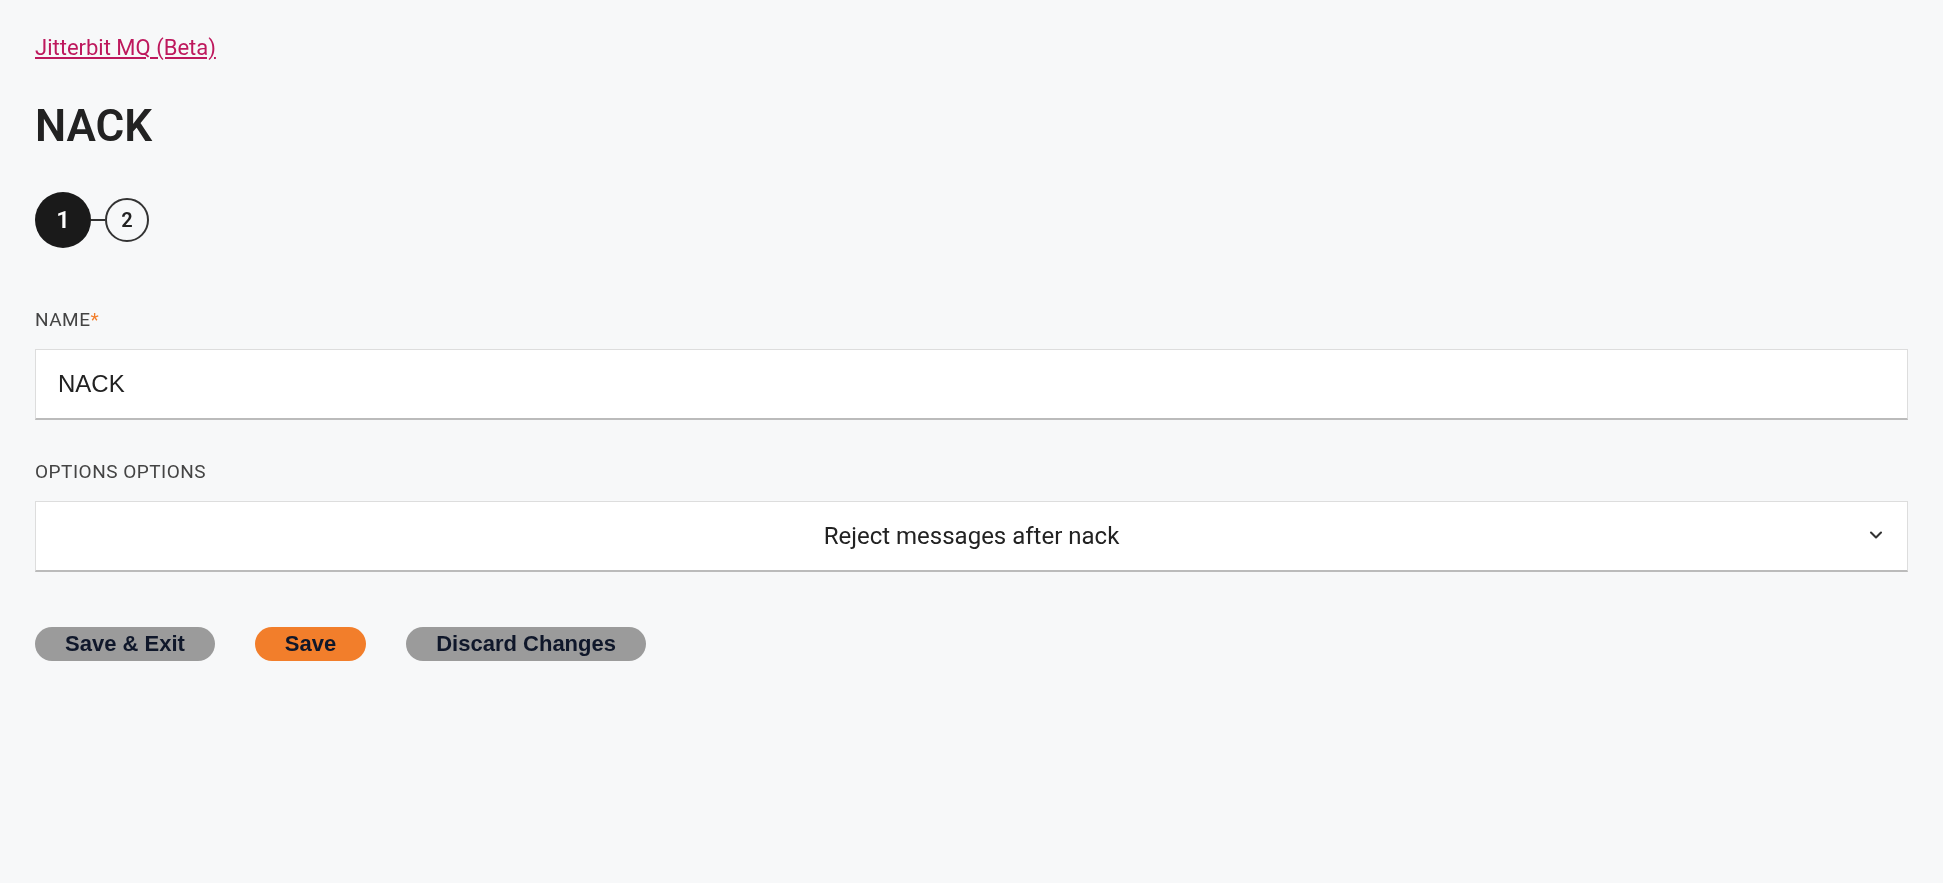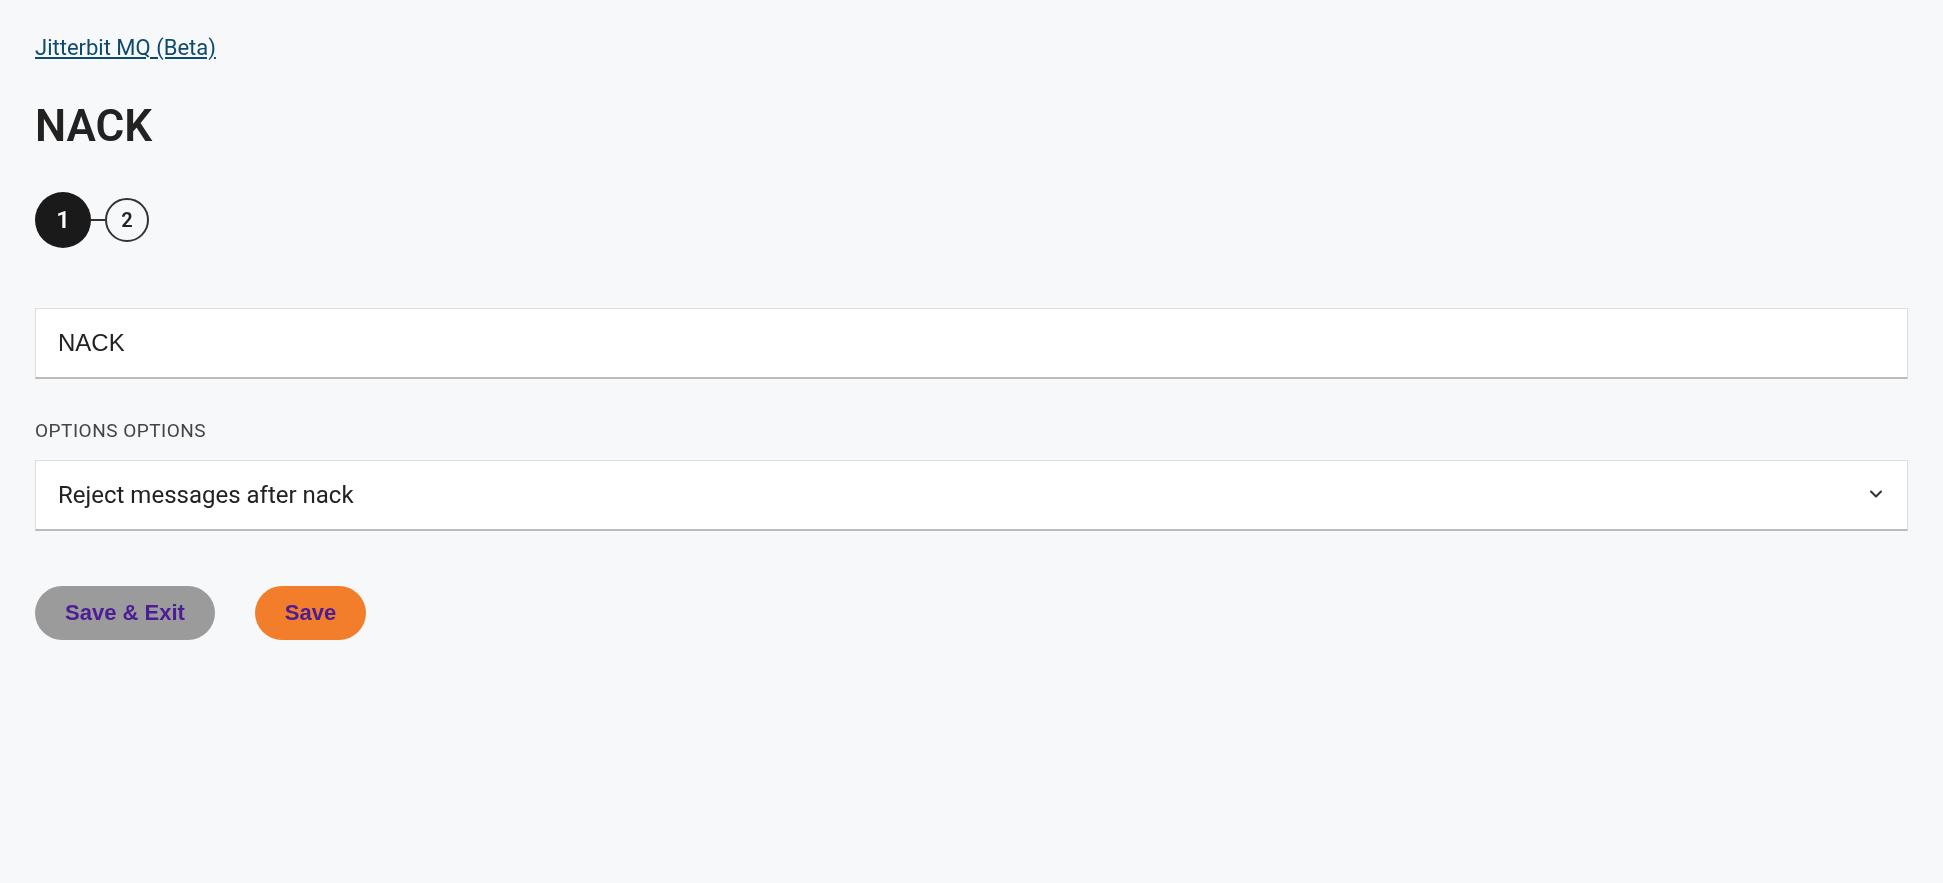--- a/index.html
+++ b/index.html
@@ -8,21 +8,21 @@
       padding: 0;
     }
     body {
       font-family: -apple-system, BlinkMacSystemFont, "Segoe UI", Roboto, "Helvetica Neue", Arial, sans-serif;
       background: #f7f8f9;
       padding: 35px;
       color: #222;
     }
     .breadcrumb-link {
       font-size: 22px;
-      color: #0c4a6e;
+      color: #be185d;
       text-decoration: underline;
       cursor: pointer;
       display: inline-block;
     }
     .page-title {
       font-size: 44px;
       font-weight: 600;
       color: #222;
       margin-top: 40px;
       margin-bottom: 40px;
@@ -81,20 +81,21 @@
       font-size: 24px;
       border: 1px solid #ddd;
       border-bottom: 2px solid #bbb;
       background: #fff;
       color: #222;
       outline: none;
     }
     .select-wrapper {
       position: relative;
       width: 100%;
+      text-align: center;
     }
     .select-input {
       width: 100%;
       padding: 20px 22px;
       font-size: 24px;
       border: 1px solid #ddd;
       border-bottom: 2px solid #bbb;
       background: #fff;
       color: #222;
       outline: none;
@@ -107,27 +108,27 @@
       top: 50%;
       transform: translateY(-50%);
       pointer-events: none;
     }
     .button-row {
       display: flex;
       gap: 40px;
       margin-top: 55px;
     }
     .btn {
-      padding: 14px 30px;
+      padding: 4px 30px;
       font-size: 22px;
       font-weight: 600;
       border: none;
       border-radius: 28px;
       cursor: pointer;
-      color: #4c1d95;
+      color: #0f172a;
     }
     .btn-gray {
       background: #9b9b9b;
     }
     .btn-orange {
       background: #f27e2b;
     }
   </style>
 </head>
 <body>
@@ -138,34 +139,38 @@
 
 <h1 class="page-title">NACK</h1>
 
 <div class="stepper">
   <div class="step-circle active">1</div>
   <div class="step-connector"></div>
   <div class="step-circle inactive">2</div>
 </div>
 
 <div class="form-group">
+  <label class="form-label">
+    <span>NAME</span><span class="required-asterisk">*</span>
+  </label>
   <input type="text" class="text-input" value="NACK" style="">
 </div>
 
 <div class="form-group">
   <label class="form-label">OPTIONS OPTIONS</label>
   <div class="select-wrapper">
     <div class="select-input">Reject messages after nack</div>
     <span class="chevron-down">
       <svg width="20" height="20" viewBox="0 0 24 24" fill="none" stroke="#333" stroke-width="2.5" stroke-linecap="round" stroke-linejoin="round">
         <polyline points="6 9 12 15 18 9"></polyline>
       </svg>
     </span>
   </div>
 </div>
 
 <div class="button-row">
   <button class="btn btn-gray">Save &amp; Exit</button>
   <button class="btn btn-orange">Save</button>
+  <button class="btn btn-gray">Discard Changes</button>
 </div>
 
 
 
 
 </body></html>

